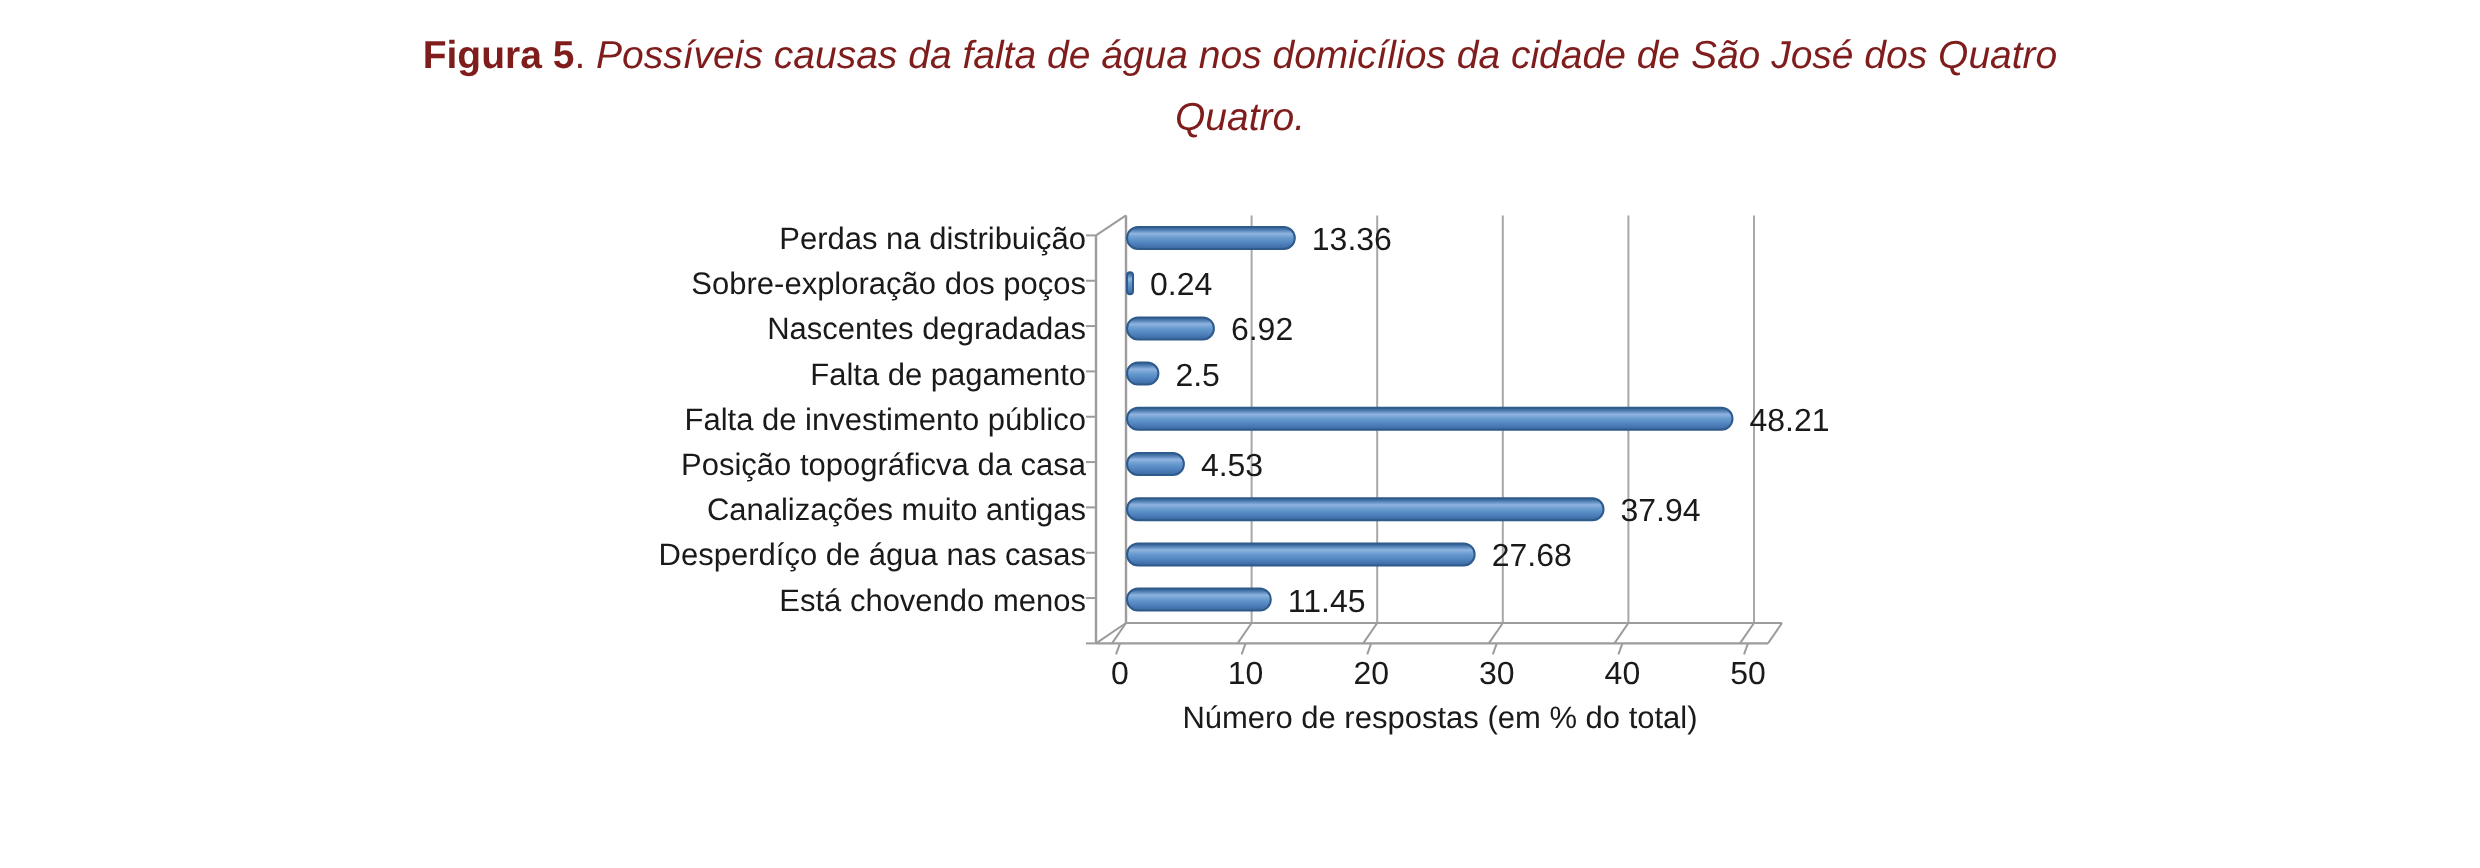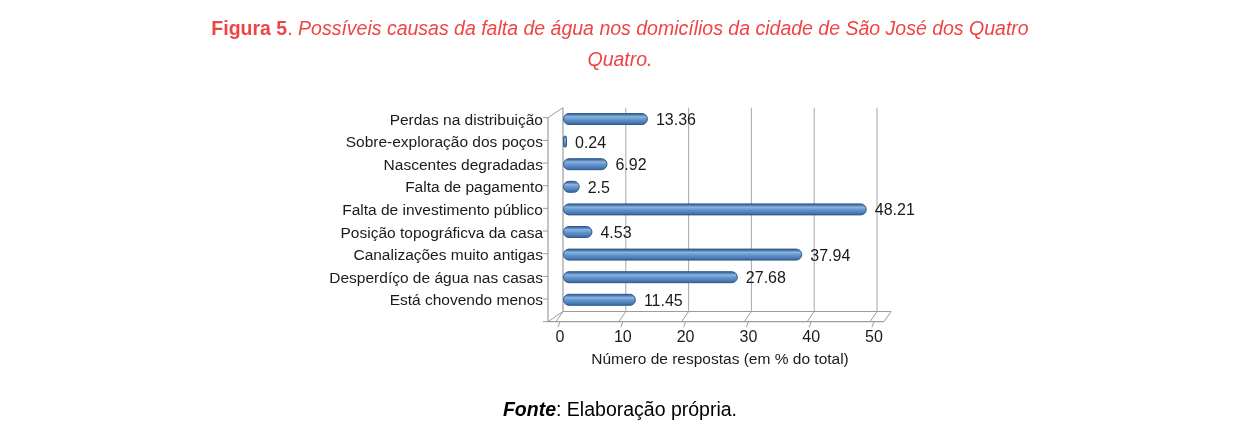--- a/index.html
+++ b/index.html
@@ -13,21 +13,21 @@
     color: #1a1a1a;
   }
   .caption {
     position: absolute;
     top: 13px;
     left: 0;
     right: 0;
     text-align: center;
     font-size: 19.5px;
     line-height: 31px;
-    color: #ef4444;
+    color: #7f1d1d;
   }
   .caption .prefix { font-weight: bold; font-style: normal; }
   .caption em { font-style: italic; font-weight: normal; }
   .chart-svg {
     position: absolute;
     left: 0;
     top: 0;
     width: 1240px;
     height: 434px;
   }
@@ -130,17 +130,14 @@
       <text x="810.2632" y="260.6" font-size="16">37.94</text>
       <rect x="563.5" y="271.70000000000005" width="173.8304" height="11" rx="5.5" ry="5.5" fill="url(#barGrad)" stroke="#2E5A8C" stroke-width="1"></rect>
       <text x="543" y="282.70000000000005" text-anchor="end" font-size="15.5">Desperdíço de água nas casas</text>
       <text x="745.8304" y="283.20000000000005" font-size="16">27.68</text>
       <rect x="563.5" y="294.3" width="71.90599999999999" height="11" rx="5.5" ry="5.5" fill="url(#barGrad)" stroke="#2E5A8C" stroke-width="1"></rect>
       <text x="543" y="305.3" text-anchor="end" font-size="15.5">Está chovendo menos</text>
       <text x="643.906" y="305.8" font-size="16">11.45</text>
       <text x="720" y="364" text-anchor="middle" font-size="15.5">Número de respostas (em % do total)</text>
     </svg>
 
-  <div class="source-note">
-    <span class="src-label">Fonte</span><span>: Elaboração própria.</span>
-  </div>
 
 </div>
 
 </body></html>

